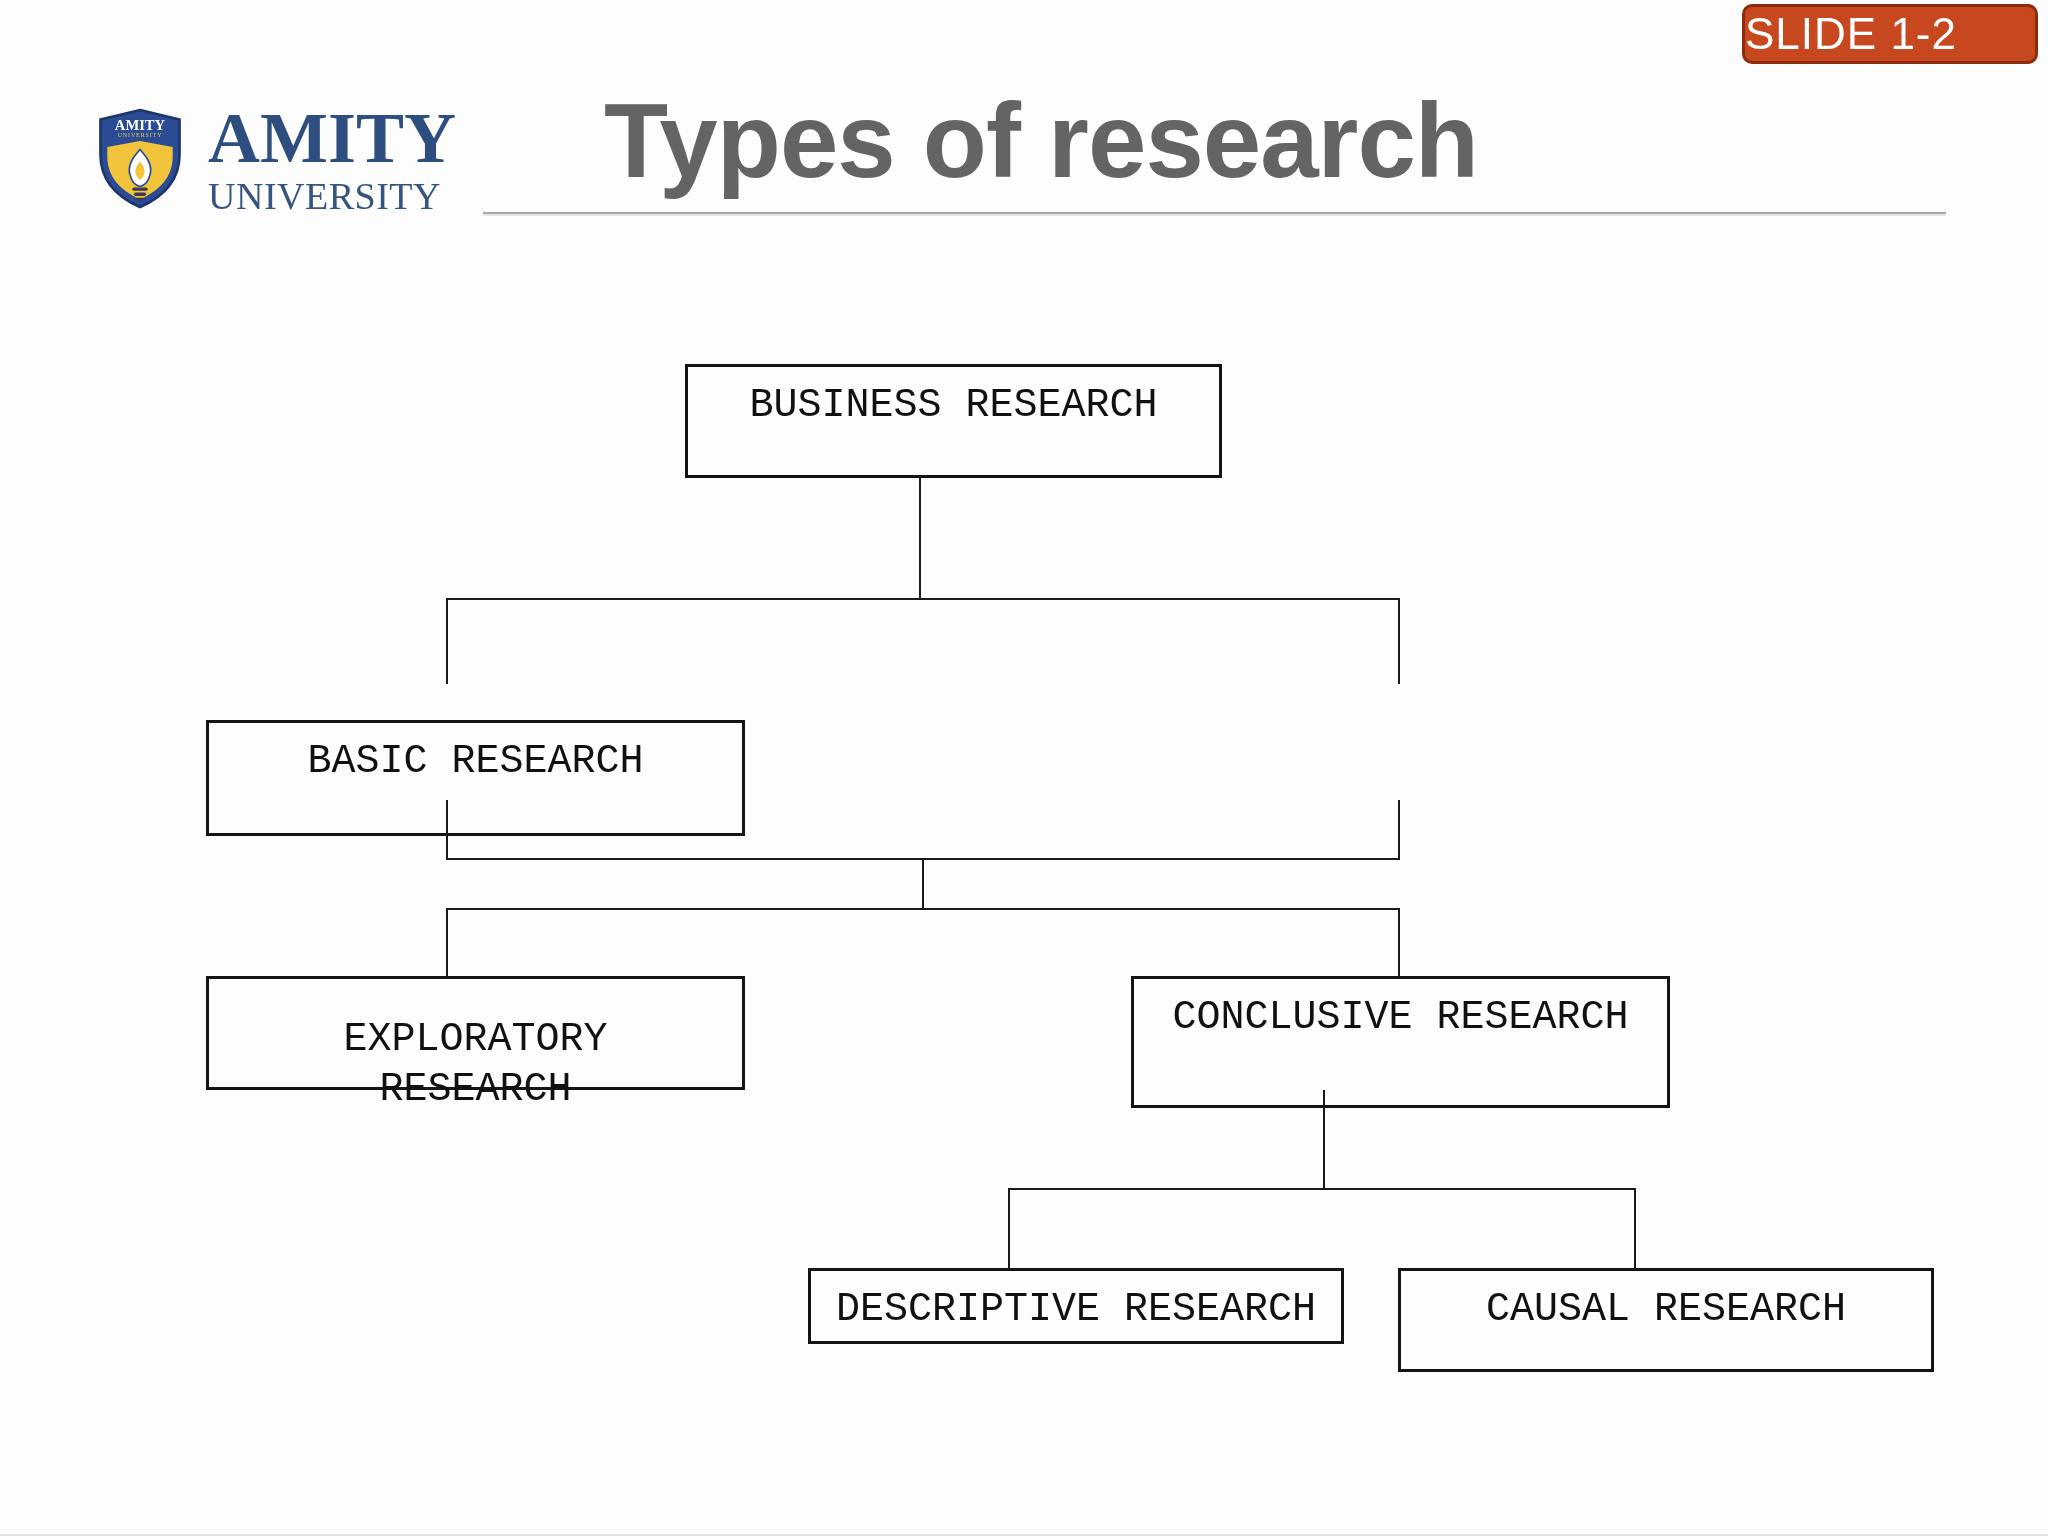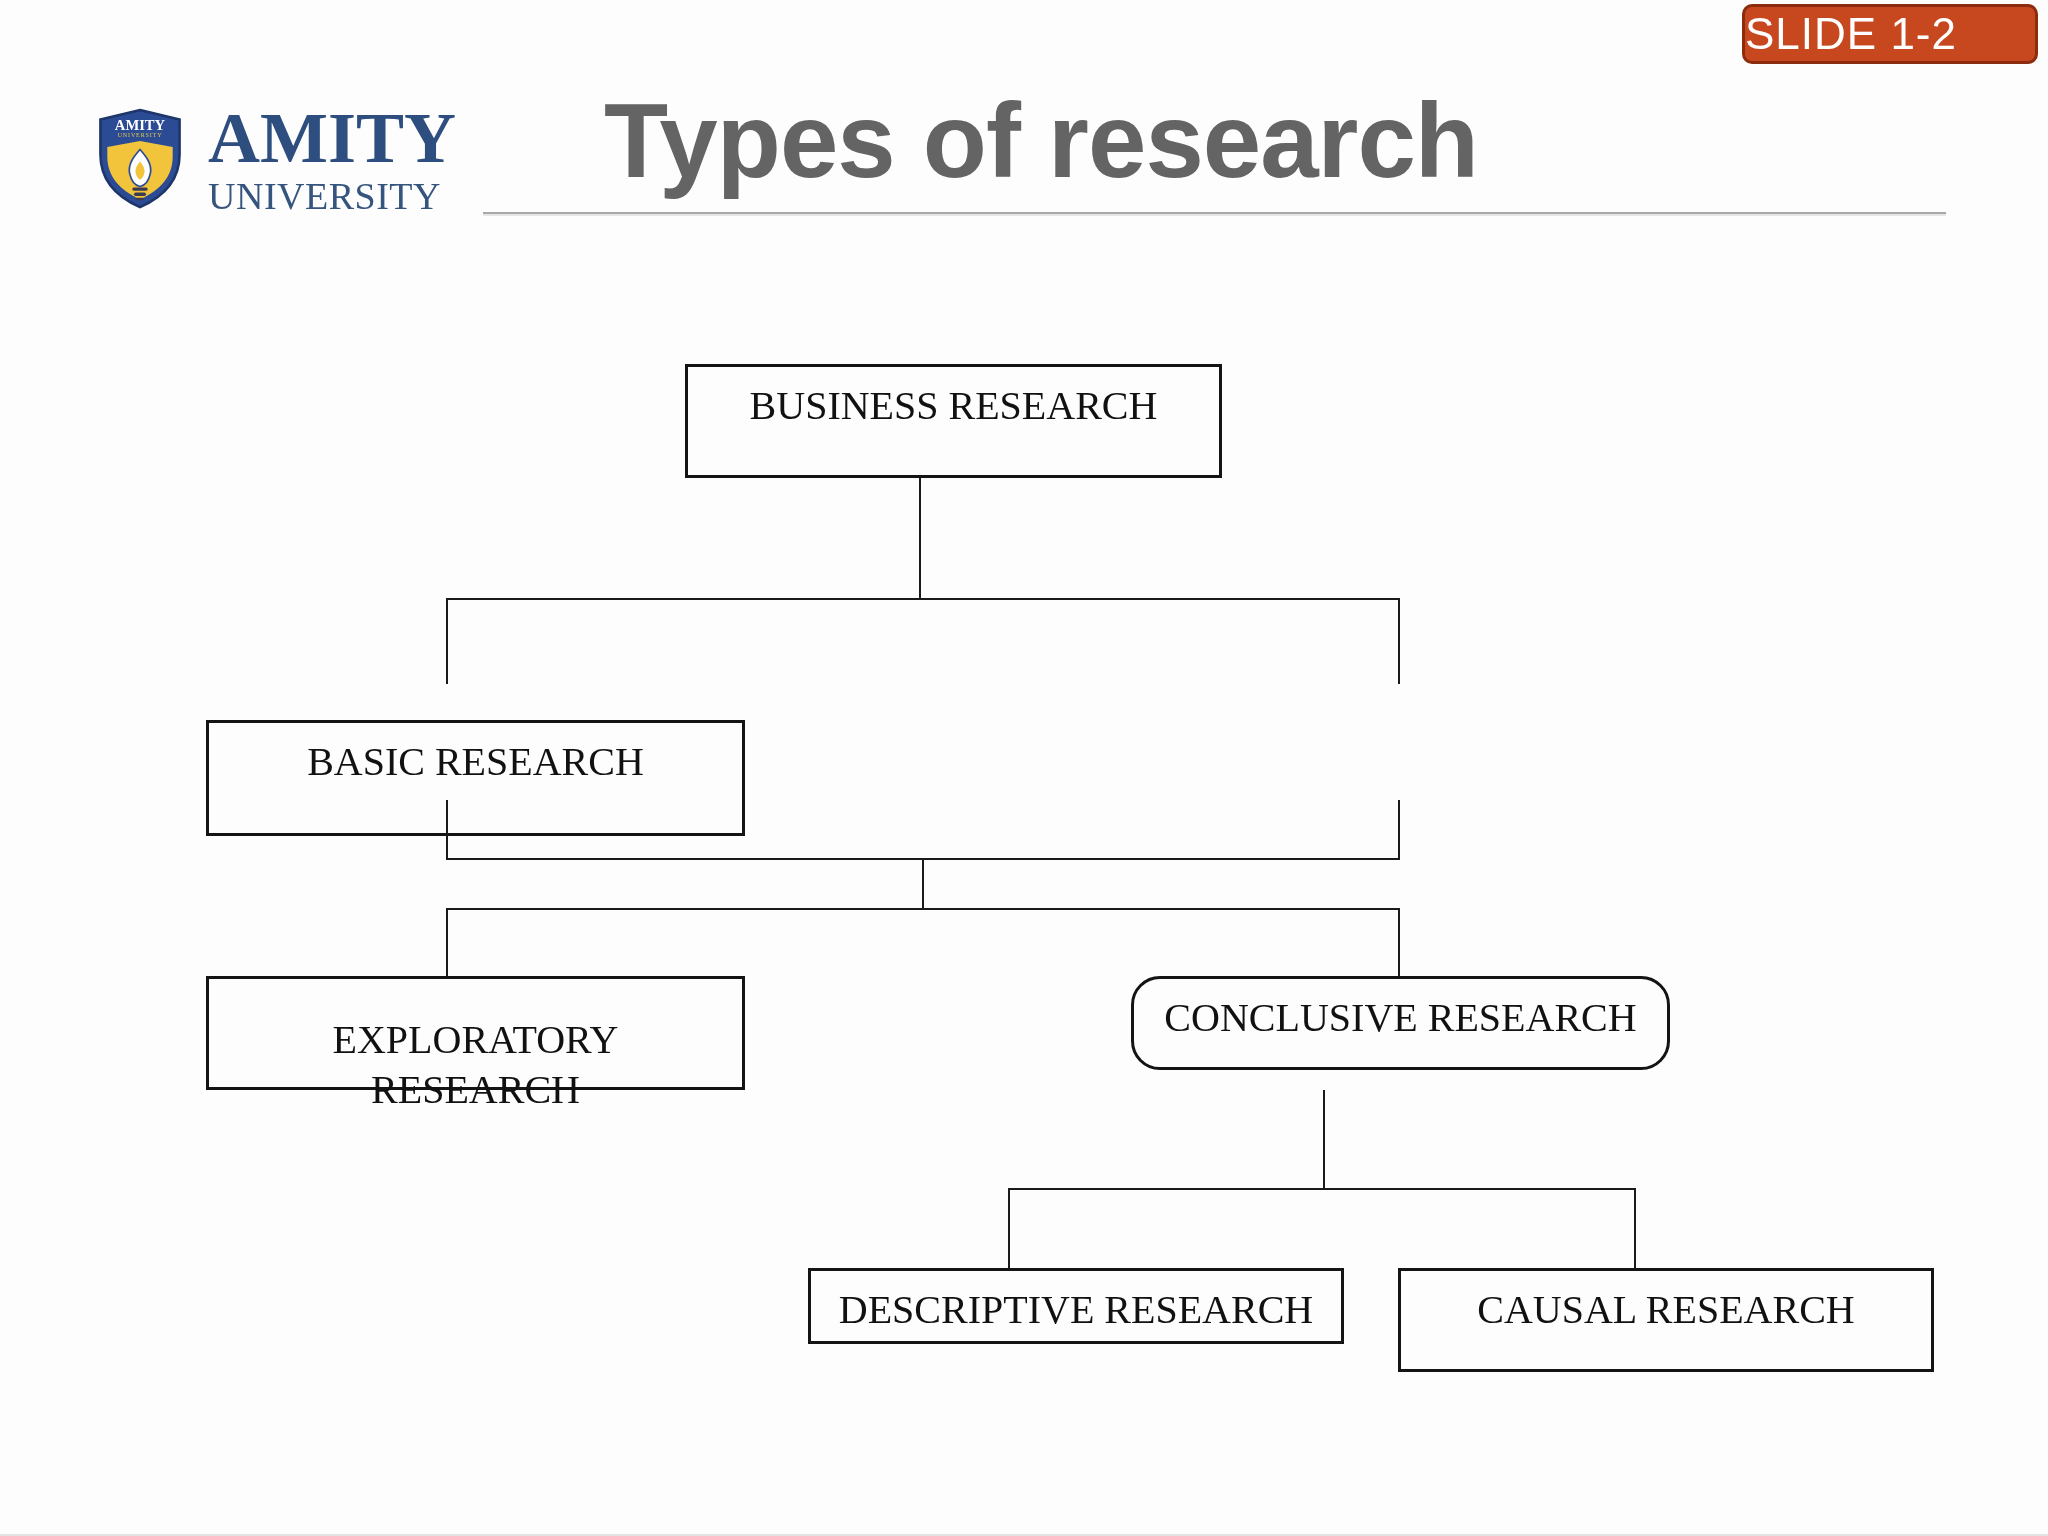--- a/index.html
+++ b/index.html
@@ -45,33 +45,34 @@
   }
 
   
   .node{
     position:absolute;
     background:#fdfdfd;
     border:3px solid #141414;
     box-sizing:border-box;
     text-align:center;
     color:#111111;
+    font-family:Liberation Mono, monospace;
   }
   .node-label{
     display:block;
     font-size:40px;line-height:1.25;
     white-space:pre-line;
     padding-top:14px;
   }
   .n-business  {left:685px; top:364px; width:537px; height:114px;}
   .n-basic     {left:206px; top:720px; width:539px; height:116px;}
   .n-applied   {left:1131px;top:684px; width:539px; height:116px;}
   .n-exploratory{left:206px;top:976px; width:539px; height:114px;}
   .n-exploratory .node-label{padding-top:8px;margin-top:28px;}
-  .n-conclusive{left:1131px;top:976px; width:539px; height:94px;border-radius:29px;}
+  .n-conclusive{left:1131px;top:976px; width:539px; height:132px;}
   .n-descriptive{left:808px;top:1268px;width:536px; height:76px;}
   .n-causal    {left:1362px;top:1268px;width:536px; height:104px;margin-left:36px;}
 
   .line{position:absolute;background:#1a1a1a;}
   .v{width:2px;}
   .h{height:2px;}
 
   
   .c1-stem {left:919px; top:478px; height:120px;}
   .c1-bar  {left:446px; top:598px; width:954px;}

